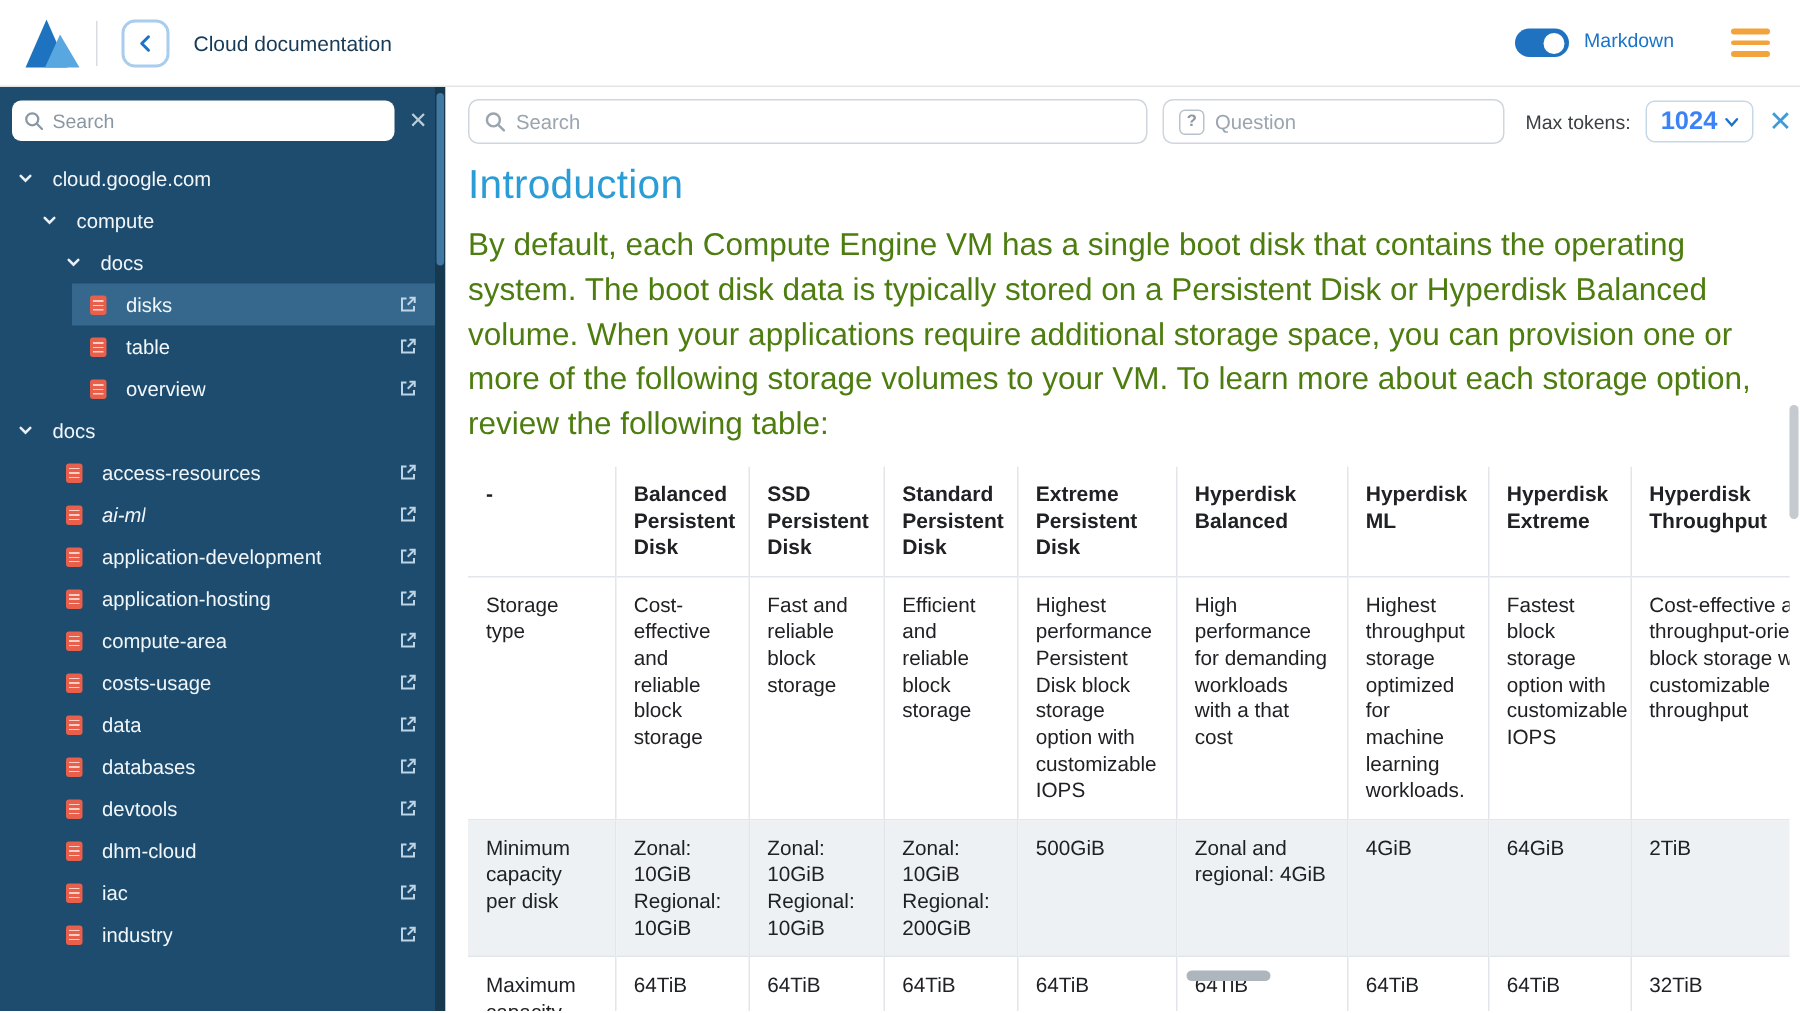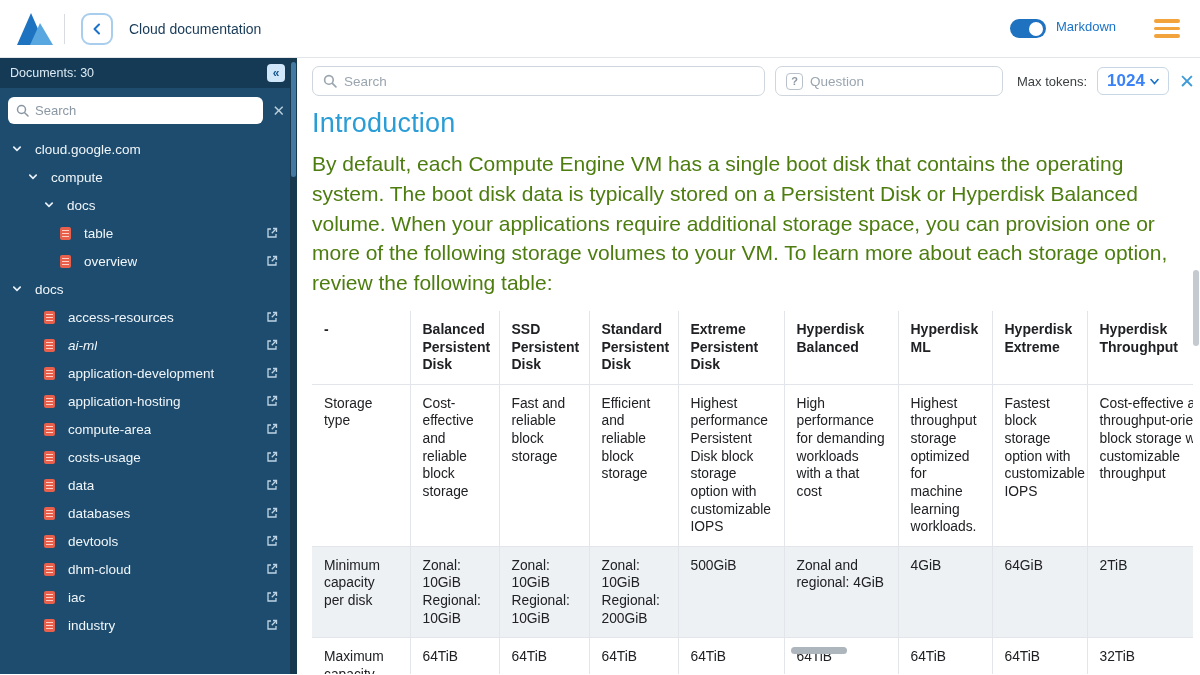--- a/index.html
+++ b/index.html
@@ -99,24 +99,20 @@
         <span></span>
         <span></span>
         <span></span>
       </div>
   </div>
 </header>
 
 <div class="app-body">
 
   <aside class="sidebar">
-    <div class="sidebar-header">
-      <span>Documents: 30</span>
-      <div class="collapse-btn">«</div>
-    </div>
     <div class="sidebar-search">
       <div class="search-box">
         <span style="display:flex">
           <svg width="13" height="13" viewBox="0 0 13 13">
               <circle cx="5.5" cy="5.5" r="4" fill="none" stroke="#8a97a3" stroke-width="1.5"></circle>
               <path d="M8.7 8.7 L12 12" stroke="#8a97a3" stroke-width="1.5" stroke-linecap="round"></path>
             </svg>
         </span>
         <input placeholder="Search" style="">
       </div>
@@ -139,20 +135,31 @@
           </span>
           <span class="t-label">compute</span>
         </div>
         <div class="tree-row" style="margin-left: 32px;">
           <span class="chev">
             <svg width="10" height="10" viewBox="0 0 10 10">
               <path d="M1.8 3.2 L5 6.4 L8.2 3.2" fill="none" stroke="#e8f1f8" stroke-width="1.7" stroke-linecap="round"></path>
             </svg>
           </span>
           <span class="t-label">docs</span>
+        </div>
+        <div class="tree-row selected" style="margin-left: 48px;">
+          <span class="doc-icon"></span>
+          <span class="t-label">disks</span>
+          <span class="ext">
+            <svg width="12" height="12" viewBox="0 0 12 12">
+              <path d="M5 2 H2 V10 H10 V7" fill="none" stroke="#cfe3f2" stroke-width="1.3"></path>
+              <path d="M7 1.5 H10.5 V5" fill="none" stroke="#cfe3f2" stroke-width="1.3"></path>
+              <path d="M10.2 1.8 L5.8 6.2" stroke="#cfe3f2" stroke-width="1.3"></path>
+            </svg>
+          </span>
         </div>
         <div class="tree-row" style="margin-left: 48px;">
           <span class="doc-icon"></span>
           <span class="t-label">table</span>
           <span class="ext">
             <svg width="12" height="12" viewBox="0 0 12 12">
               <path d="M5 2 H2 V10 H10 V7" fill="none" stroke="#cfe3f2" stroke-width="1.3"></path>
               <path d="M7 1.5 H10.5 V5" fill="none" stroke="#cfe3f2" stroke-width="1.3"></path>
               <path d="M10.2 1.8 L5.8 6.2" stroke="#cfe3f2" stroke-width="1.3"></path>
             </svg>

